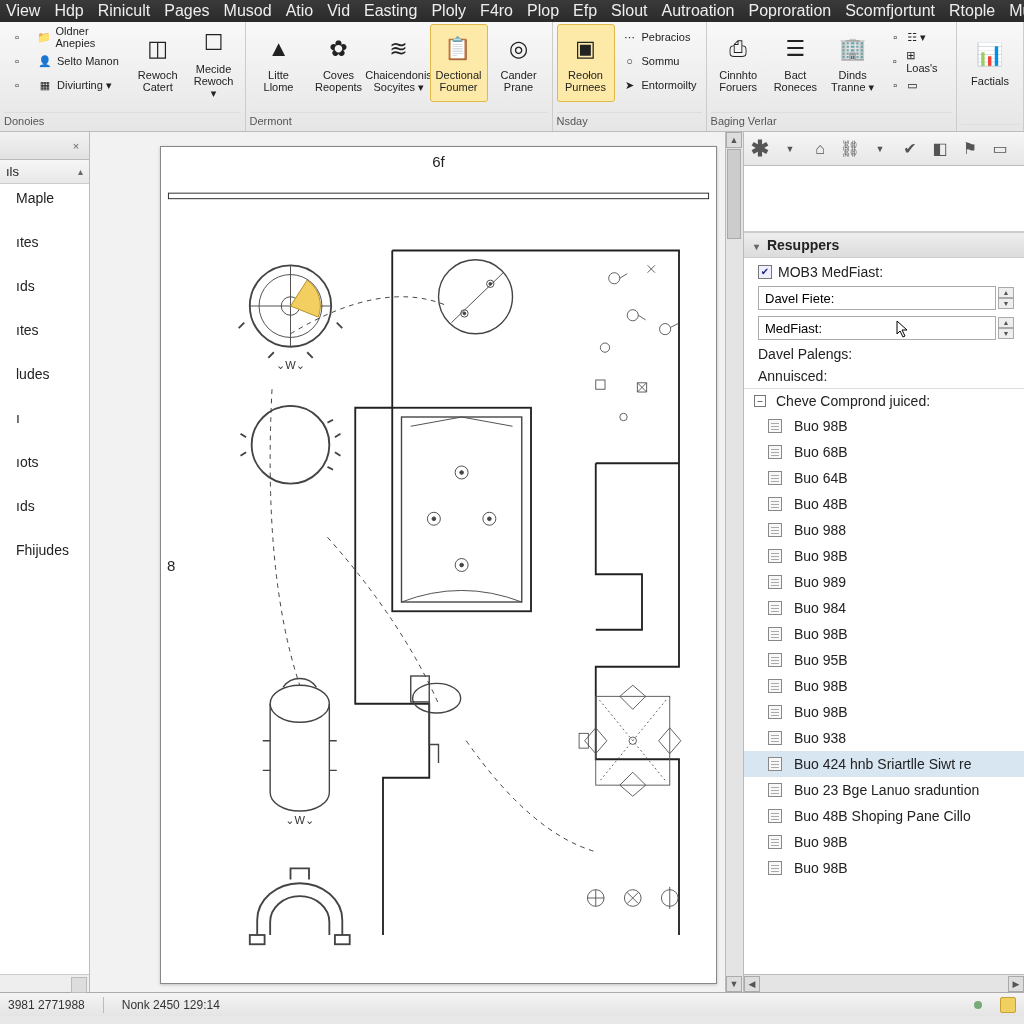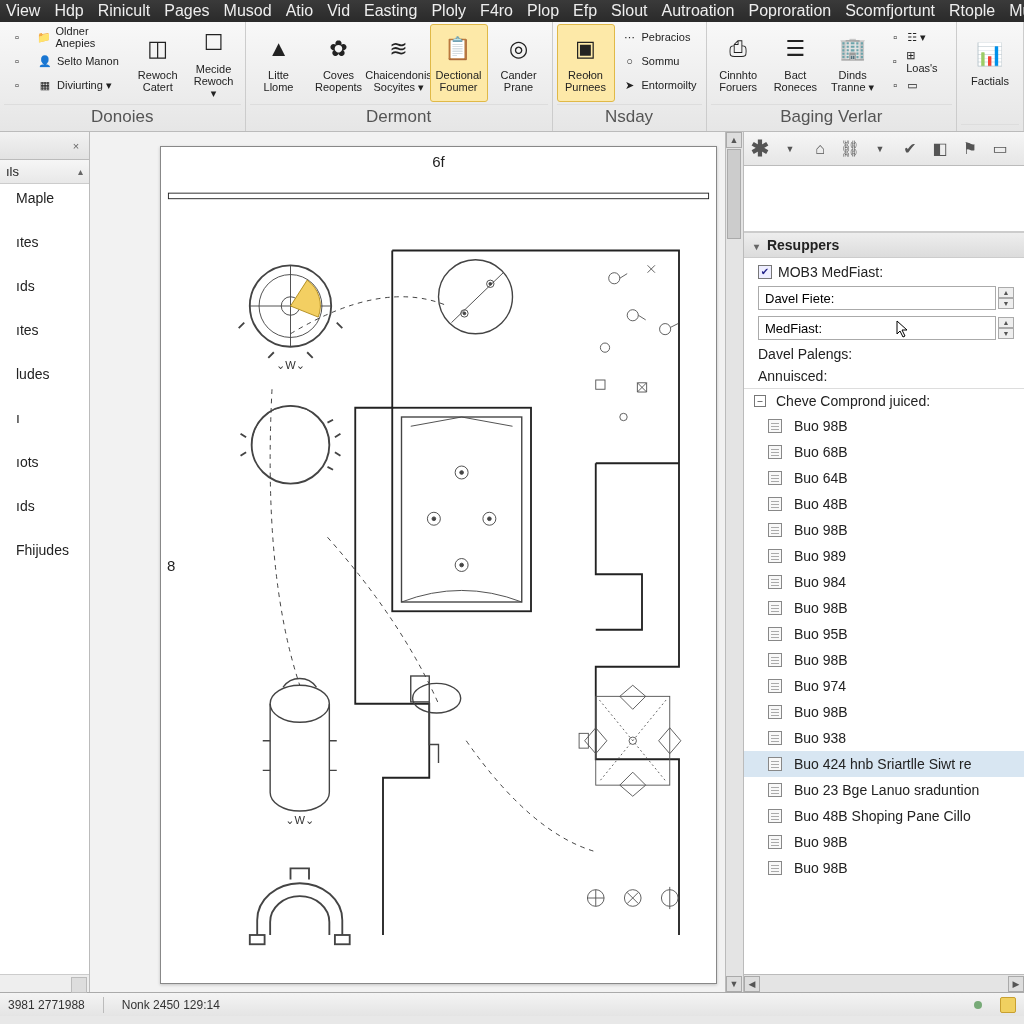--- a/index.html
+++ b/index.html
@@ -6,21 +6,21 @@
 body { background: #e8e8e8; width: 1024px; height: 1024px; overflow: hidden; font-size: 13px; color: #222; }
 
 
 .menubar { display: flex; background: linear-gradient(#3a3a3a,#2a2a2a); color: #eee; height: 22px; align-items: center; padding: 0 6px; font-size: 16px; gap: 14px; }
 .menubar span { cursor: default; }
 
 
 .ribbon { background: linear-gradient(#f8f8f8,#e6e6e6); border-bottom: 1px solid #bbb; display: flex; height: 110px; }
 .ribbon-group { border-right: 1px solid #ccc; display: flex; flex-direction: column; padding: 2px 4px 0; }
 .ribbon-buttons { display: flex; flex: 1; align-items: flex-start; gap: 2px; }
-.ribbon-group-label { text-align: center; font-size: 17px; color: #555; padding: 2px 0 4px; border-top: 1px solid #ddd; }
+.ribbon-group-label { text-align: left; font-size: 11px; color: #555; padding: 2px 0 4px; border-top: 1px solid #ddd; }
 .rb-btn-big { display: flex; flex-direction: column; align-items: center; justify-content: center; width: 58px; height: 78px; border: 1px solid transparent; border-radius: 3px; font-size: 11px; text-align: center; line-height: 1.1; padding: 2px; }
 .rb-btn-big.active { background: #fde9a8; border: 1px solid #e0b947; }
 .rb-btn-big .icon { width: 32px; height: 32px; display: flex; align-items: center; justify-content: center; margin-bottom: 4px; }
 .rb-side { display: flex; flex-direction: column; gap: 2px; padding-top: 2px; }
 .rb-side-item { display: flex; align-items: center; gap: 4px; font-size: 11px; height: 22px; padding: 0 4px; border: 1px solid transparent; border-radius: 2px; }
 .rb-side-item .icon { width: 16px; height: 16px; display: flex; align-items: center; justify-content: center; }
 
 
 .main { display: flex; height: 860px; }
 .left-panel { width: 90px; background: #fff; border-right: 1px solid #bbb; position: relative; display: flex; flex-direction: column; }
@@ -459,20 +459,24 @@
         <div class="list-item">
           <span class="doc-icon"></span>
           <span>Buo 64B</span>
         </div>
         <div class="list-item">
           <span class="doc-icon"></span>
           <span>Buo 48B</span>
         </div>
         <div class="list-item">
           <span class="doc-icon"></span>
+          <span>Buo 988</span>
+        </div>
+        <div class="list-item">
+          <span class="doc-icon"></span>
           <span>Buo 98B</span>
         </div>
         <div class="list-item">
           <span class="doc-icon"></span>
           <span>Buo 989</span>
         </div>
         <div class="list-item">
           <span class="doc-icon"></span>
           <span>Buo 984</span>
         </div>
@@ -480,24 +484,20 @@
           <span class="doc-icon"></span>
           <span>Buo 98B</span>
         </div>
         <div class="list-item">
           <span class="doc-icon"></span>
           <span>Buo 95B</span>
         </div>
         <div class="list-item">
           <span class="doc-icon"></span>
           <span>Buo 98B</span>
-        </div>
-        <div class="list-item">
-          <span class="doc-icon"></span>
-          <span>Buo 974</span>
         </div>
         <div class="list-item">
           <span class="doc-icon"></span>
           <span>Buo 98B</span>
         </div>
         <div class="list-item">
           <span class="doc-icon"></span>
           <span>Buo 938</span>
         </div>
         <div class="list-item sel">

